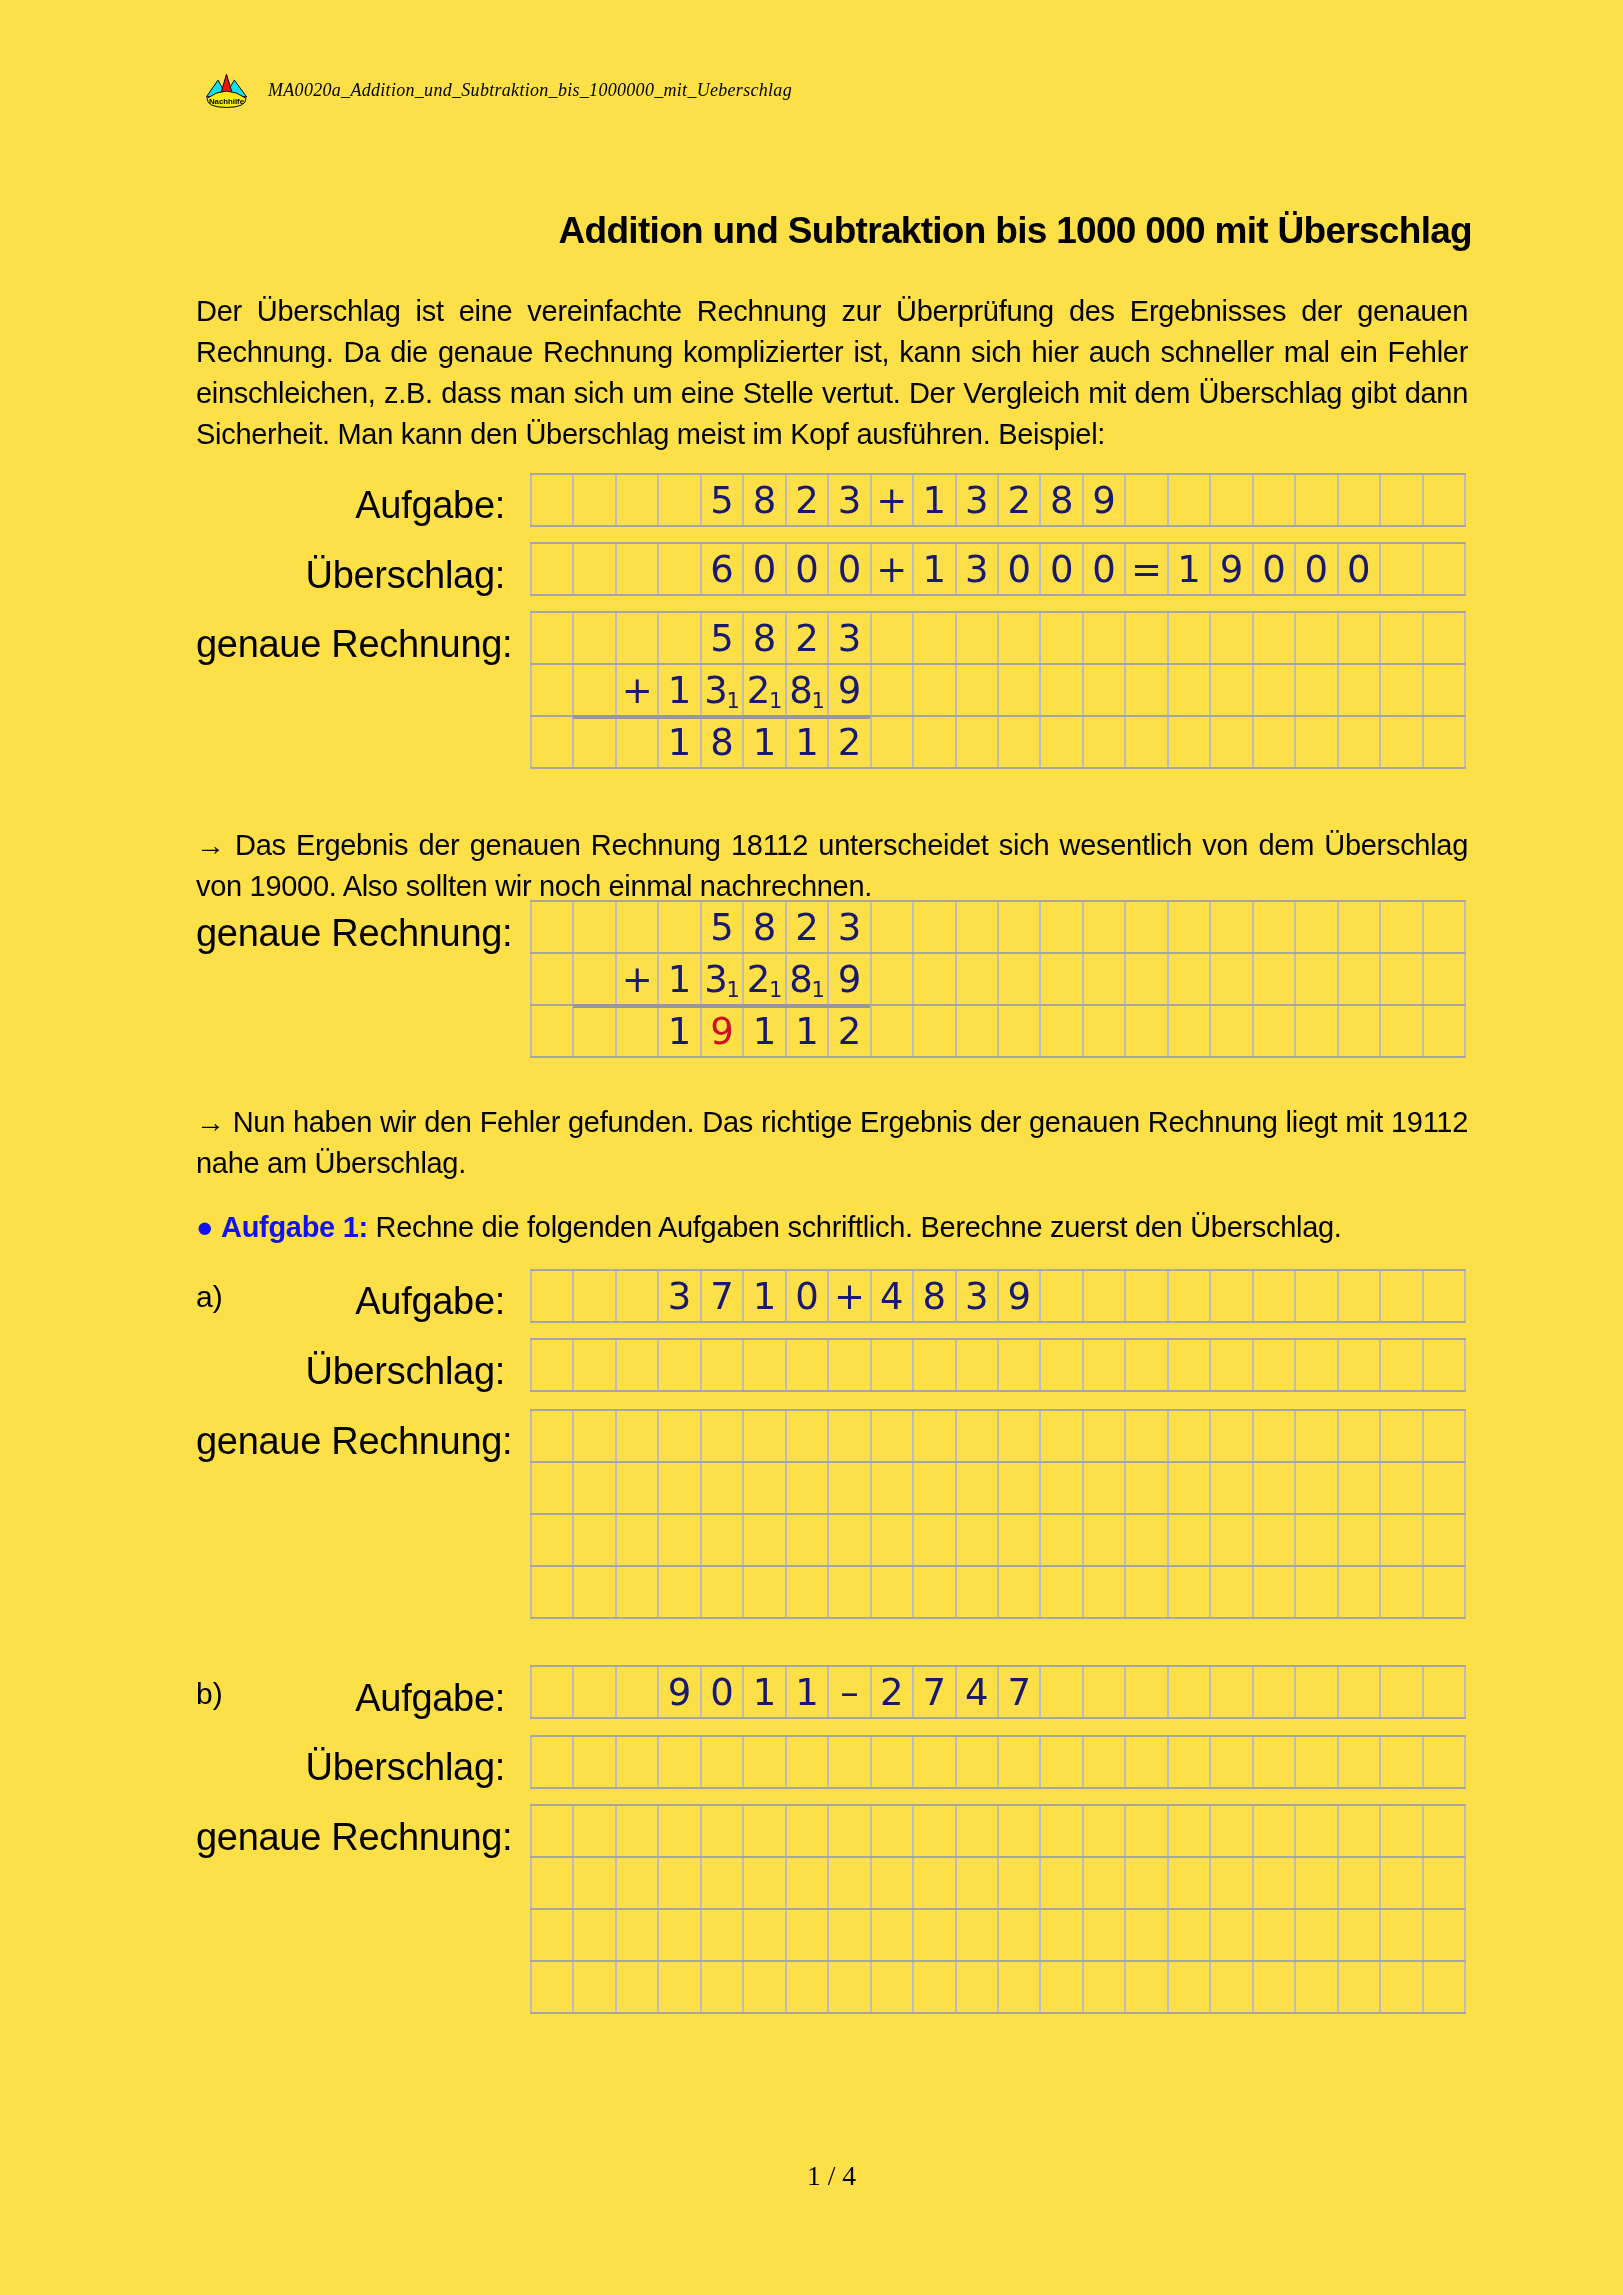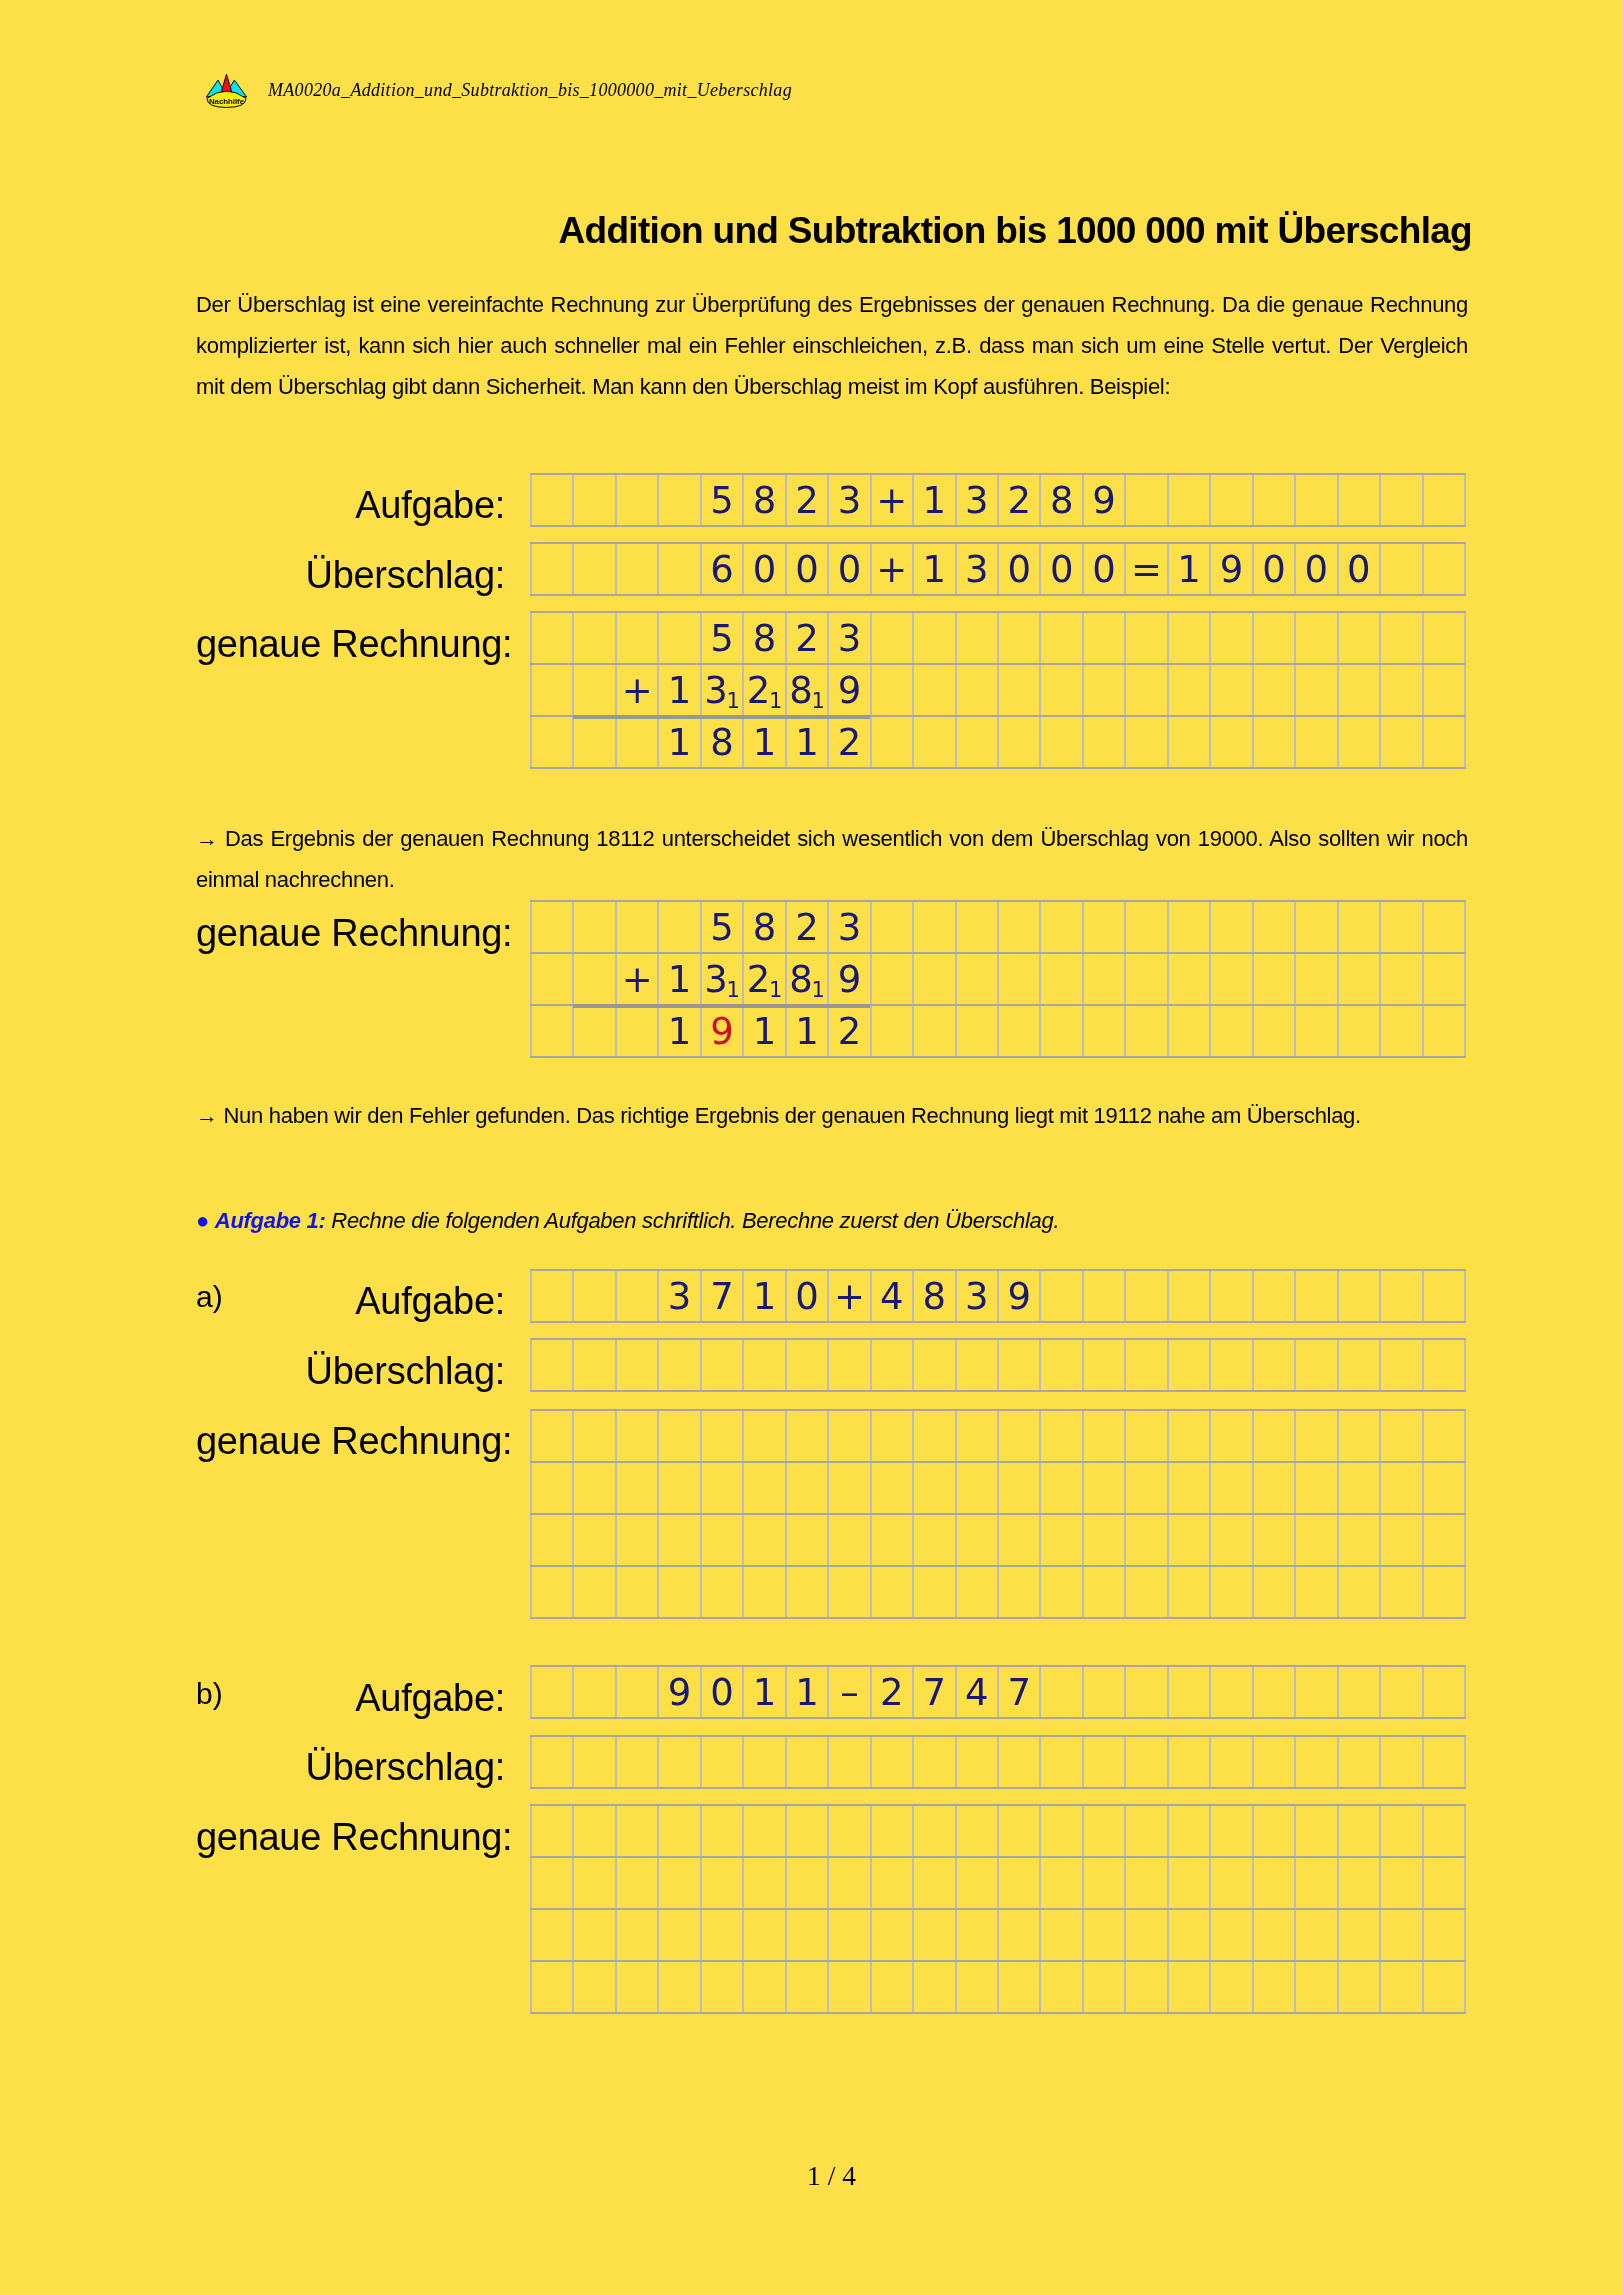--- a/index.html
+++ b/index.html
@@ -21,28 +21,28 @@
     letter-spacing:0.3px;
   }
   
   .title{
     position:absolute;left:196px;top:185px;width:1276px;
     font-size:37px;font-weight:bold;letter-spacing:-0.7px;text-align:right;
   }
   
   .para{
     position:absolute;left:196px;width:1272px;
-    font-size:22px;line-height:41px;letter-spacing:-0.3px;
+    font-size:29px;line-height:41px;letter-spacing:-0.3px;
     text-align:justify;
   }
   .para.last-left{text-align-last:left;}
   #intro{top:262px;}
   #note1{top:796px;}
   #note2{top:1073px;}
-  #task1{top:1178px;font-style:italic;}
+  #task1{top:1178px;}
   .blue{color:#1212ee;font-weight:bold;}
   
   .rlabel{
     position:absolute;left:196px;width:309px;
     font-size:38px;letter-spacing:-0.3px;text-align:right;
     white-space:nowrap;
   }
   .itemlabel{
     position:absolute;left:196px;width:52px;
     font-size:30px;text-align:left;

